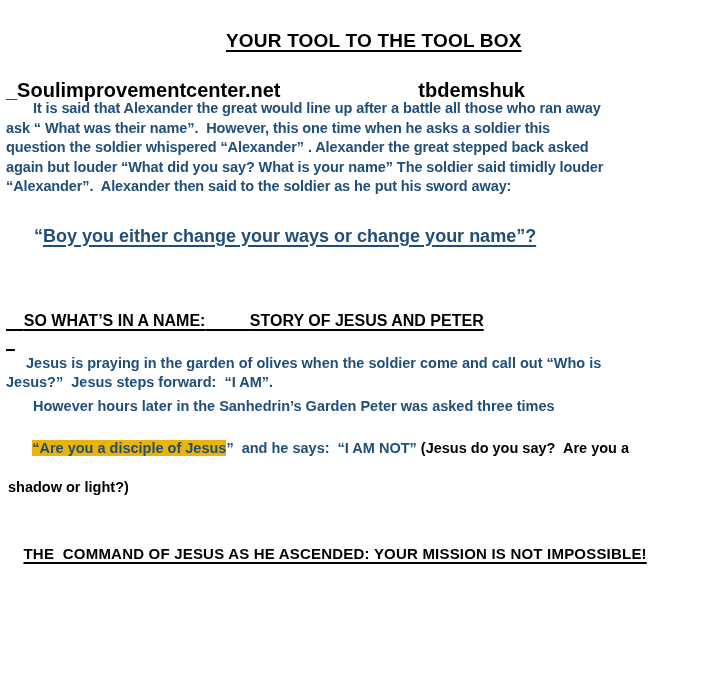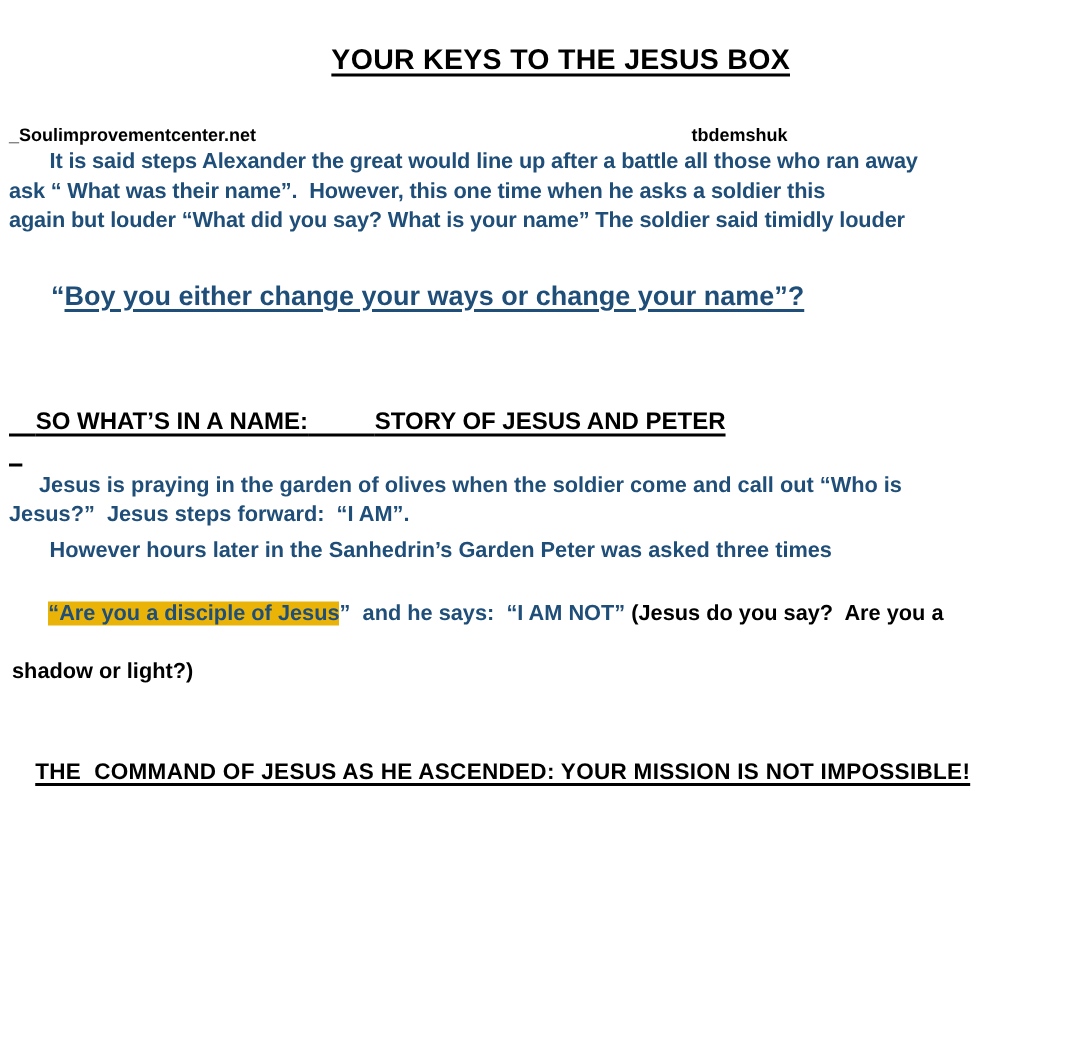--- a/index.html
+++ b/index.html
@@ -11,21 +11,21 @@
     overflow:hidden;
     font-family:"Liberation Sans", sans-serif;
     font-weight:700;
     color:#000000;
     padding:8px 6px 0 6px;
   }
   .line { white-space:pre; }
   .u { text-decoration:underline; text-decoration-thickness:1.6px; text-underline-offset:3px; }
 
   .title { font-size:19px; line-height:22px; text-align:center; letter-spacing:0.2px; }
-  .byline { margin-top:7px; font-size:12px; line-height:18px; display:flex;text-align:right; }
+  .byline { margin-top:7px; font-size:20px; line-height:18px; display:flex;text-align:right; }
   .byline .author { margin-left:auto; margin-right:195px; }
 
   .sect-h { margin-top:28px; font-size:16px; line-height:20px; }
   .blue { color:#1F4E79; }
   .hl { background:#eab308; }
 
   .story { margin-top:0px; font-size:14.5px; line-height:19.5px; letter-spacing:-0.1px; }
   .ind1 { padding-left:27px; }
   .ind2 { padding-left:20px; }
 
@@ -38,33 +38,35 @@
 
   .cmd-h { margin-top:27px; font-size:15px; line-height:20px; letter-spacing:0.2px; }
   .go-line { margin-top:4px; font-size:15.5px; line-height:20px; text-align:center; }
 </style>
 </head>
 <body>
 
 <div class="page">
 
   <div class="title line">
-    <span class="u">YOUR KEYS TO THE JESUS BOX</span>
+    <span class="u">YOUR TOOL TO THE TOOL BOX</span>
   </div>
 
   <div class="byline line">
     <span>_Soulimprovementcenter.net</span>
     <span class="author">tbdemshuk</span>
   </div>
 
 
   <div class="story blue">
-    <div class="line ind1">It is said steps Alexander the great would line up after a battle all those who ran away</div>
+    <div class="line ind1">It is said that Alexander the great would line up after a battle all those who ran away</div>
     <div class="line">ask “ What was their name”.  However, this one time when he asks a soldier this</div>
+    <div class="line">question the soldier whispered “Alexander” . Alexander the great stepped back asked</div>
     <div class="line">again but louder “What did you say? What is your name” The soldier said timidly louder</div>
+    <div class="line">“Alexander”.  Alexander then said to the soldier as he put his sword away:</div>
   </div>
 
   <div class="quote-line line blue">
     <span>“</span><span class="u">Boy you either change your ways or change your name”?</span>
   </div>
 
   <div class="sect-h2 line u">
     <span>SO WHAT’S IN A NAME:</span><span class="tab">          </span><span>STORY OF JESUS AND PETER</span>
   </div>
 

